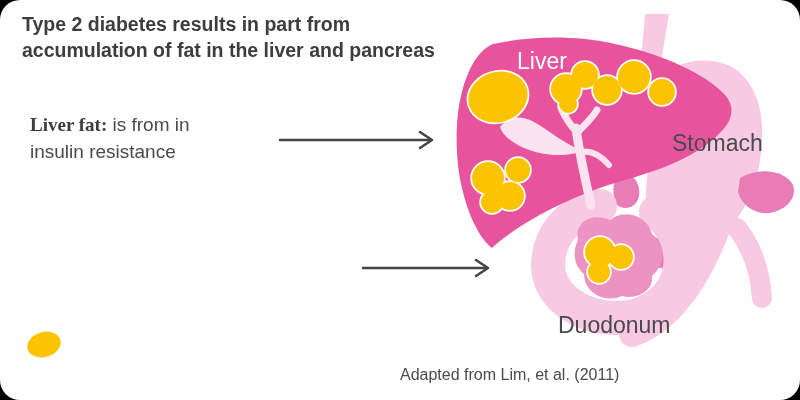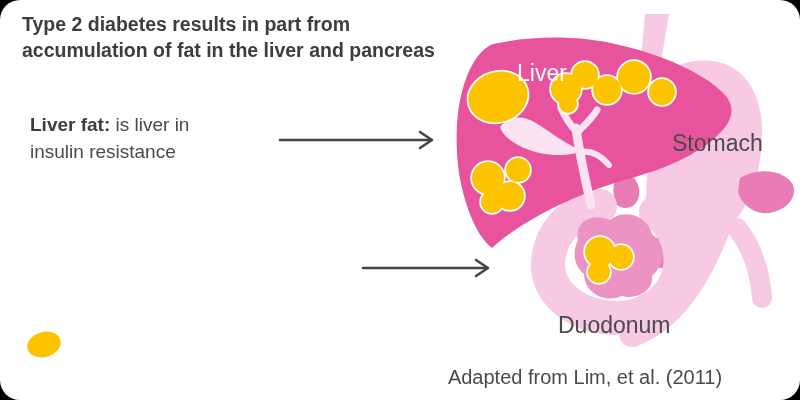--- a/index.html
+++ b/index.html
@@ -3,31 +3,31 @@
 <meta charset="utf-8">
 <style>
   html,body{margin:0;padding:0;background:#000;}
   .stage{position:relative;width:800px;height:400px;background:#000;overflow:hidden;
          font-family:"Liberation Sans","DejaVu Sans",sans-serif;}
   .card{position:absolute;inset:0;background:var(--card,#fff);border-radius:20px;}
   .abs{position:absolute;}
   .title{left:22px;top:12px;width:440px;font-size:19.5px;font-weight:bold;
          color:var(--text_dark,#3d3d3f);line-height:1.33;}
   .note{font-size:19px;color:var(--text_body,#4a4a4c);line-height:1.42;}
-  .note b{color:var(--text_dark,#3d3d3f);}
+  .note b{color:var(--text_dark,#3d3d3f);font-family:Liberation Serif, serif;}
   .note-liver{left:30px;top:112px;width:205px;}
   .note-panc{left:22px;top:233px;width:332px;}
   .legend{left:27px;top:318px;width:180px;display:flex;gap:24px;align-items:flex-start;}
   .swatch{width:34px;height:25px;border-radius:50%;background:var(--triglyceride,#fcc400);
           transform:rotate(-16deg);margin-top:14px;flex:0 0 auto;}
   .legend-label{width:126px;font-size:15.5px;font-weight:bold;color:var(--text_dark,#3d3d3f);line-height:1.35;}
-  .attribution{left:400px;top:366px;width:370px;text-align:center;font-size:20px;
+  .attribution{left:400px;top:366px;width:370px;text-align:left;font-size:16px;
                color:var(--text_body,#4a4a4c);}
   .organ-label{font-size:23px;color:var(--text_body,#4a4a4c);}
-  .lbl-liver{left:517px;top:48px;color:var(--label_light,#fff);font-size:23px;margin-top:12px;}
+  .lbl-liver{left:517px;top:48px;color:var(--label_light,#fff);font-size:23px;}
   .lbl-stomach{left:672px;top:130px;}
   .lbl-duodenum{left:558px;top:312px;}
   svg{position:absolute;inset:0;}
   .blob-outline{fill:var(--triglyceride,#fcc400);stroke:#fffdf4;stroke-width:3.5;stroke-linejoin:round;}
   .blob-fill{fill:var(--triglyceride,#fcc400);}
   .arrow{stroke:var(--arrow,#454547);stroke-width:2.6;fill:none;stroke-linecap:round;stroke-linejoin:round;}
 </style>
 </head>
 <body>
 
@@ -111,21 +111,21 @@
     <g class="arrow">
       <path d="M363,268 L486,268"></path>
         <path d="M476,260 L488,268 L476,276"></path>
     </g>
   </svg>
 
   <div class="abs title">Type 2 diabetes results in part from accumulation of fat in the liver and pancreas</div>
 
   <div class="abs note note-liver">
     <b>Liver fat:</b>
-    <span>is liver in insulin resistance</span>
+    <span>is from in insulin resistance</span>
   </div>
 
 
   <div class="abs legend">
     <div class="swatch"></div>
   </div>
 
   <div class="abs organ-label lbl-liver">Liver</div>
   <div class="abs organ-label lbl-stomach">Stomach</div>
   <div class="abs organ-label lbl-duodenum">Duodonum</div>

